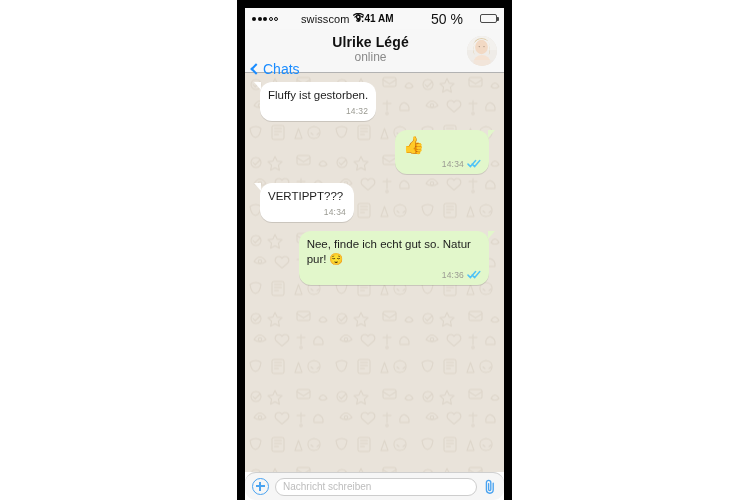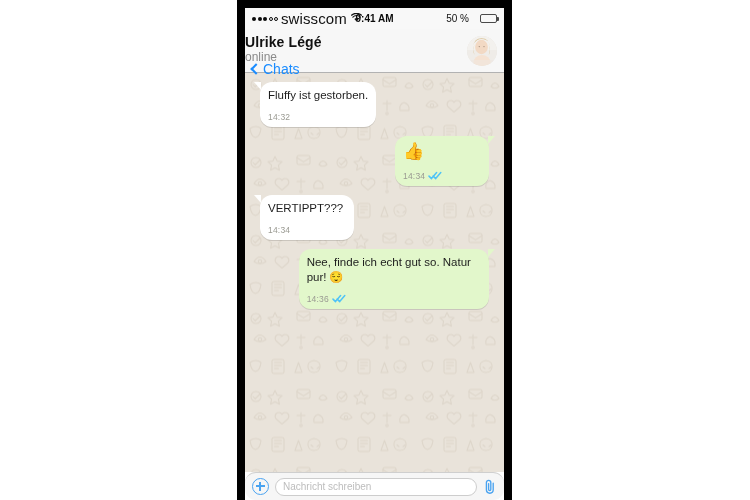--- a/index.html
+++ b/index.html
@@ -62,37 +62,37 @@
   .sig-dots { display: flex; align-items: center; gap: 1.5px; }
   .dot {
     width: 4px; height: 4px; border-radius: 50%;
     background: #0b0b0b;
   }
   .dot.hollow {
     background: transparent;
     border: 1px solid #0b0b0b;
     width: 4px; height: 4px;
   }
-  .carrier { font-size: 15px; letter-spacing: 0.1px; color:#111; }
+  .carrier { font-size: 11px; letter-spacing: 0.1px; color:#111;margin-left:20px; }
   .wifi-icon { margin-left: 1px; display:block; }
   .status-time {
     position: absolute;
     left: 0; right: 0;
     text-align: center;
     font-size: 10px;
     font-weight: bold;
     color: #0b0b0b;
     pointer-events: none;
   }
   .status-right {
     margin-left: auto;
     display: flex;
     align-items: center;
-    gap: 11px;
-    font-size: 10px;
+    gap: 17px;
+    font-size: 14px;
     color: #111;
   }
   .battery {
     position: relative;
     width: 17px; height: 8.5px;
     border: 1px solid #4a4a4a;
     border-radius: 2px;
     padding: 1px;
   }
   .battery::after {
@@ -135,21 +135,21 @@
     width: 8px; height: 8px;
     border-left: 2.3px solid #1a8cff;
     border-bottom: 2.3px solid #1a8cff;
     transform: rotate(45deg);
     margin-right: 1px;
   }
   .nav-title-wrap {
     position: absolute;
     left: 0; right: 8px;
     top: 4px;
-    text-align: left;
+    text-align: center;
     pointer-events: none;
   }
   .nav-title {
     font-size: 14px;
     font-weight: bold;
     color: #111;
     line-height: 18px;
     letter-spacing: 0.1px;
   }
   .nav-subtitle {
@@ -224,22 +224,23 @@
     border-top: 8px solid #e2f7cb;
     border-right: 7px solid transparent;
   }
 
   .bubble-text { display: block; word-wrap: break-word; }
   .bubble-text.emoji-only { font-size: 17px; line-height: 20px; }
 
   .meta {
     display: flex;
     align-items: center;
+    justify-content: flex-end;
     gap: 3px;
-    margin-top: 8px;
+    margin-top: 2px;
     height: 12px;
   }
   .time {
     font-size: 8.5px;
     color: #9a9a92;
     letter-spacing: 0.2px;
   }
   .ticks { display:block; }
 
   

